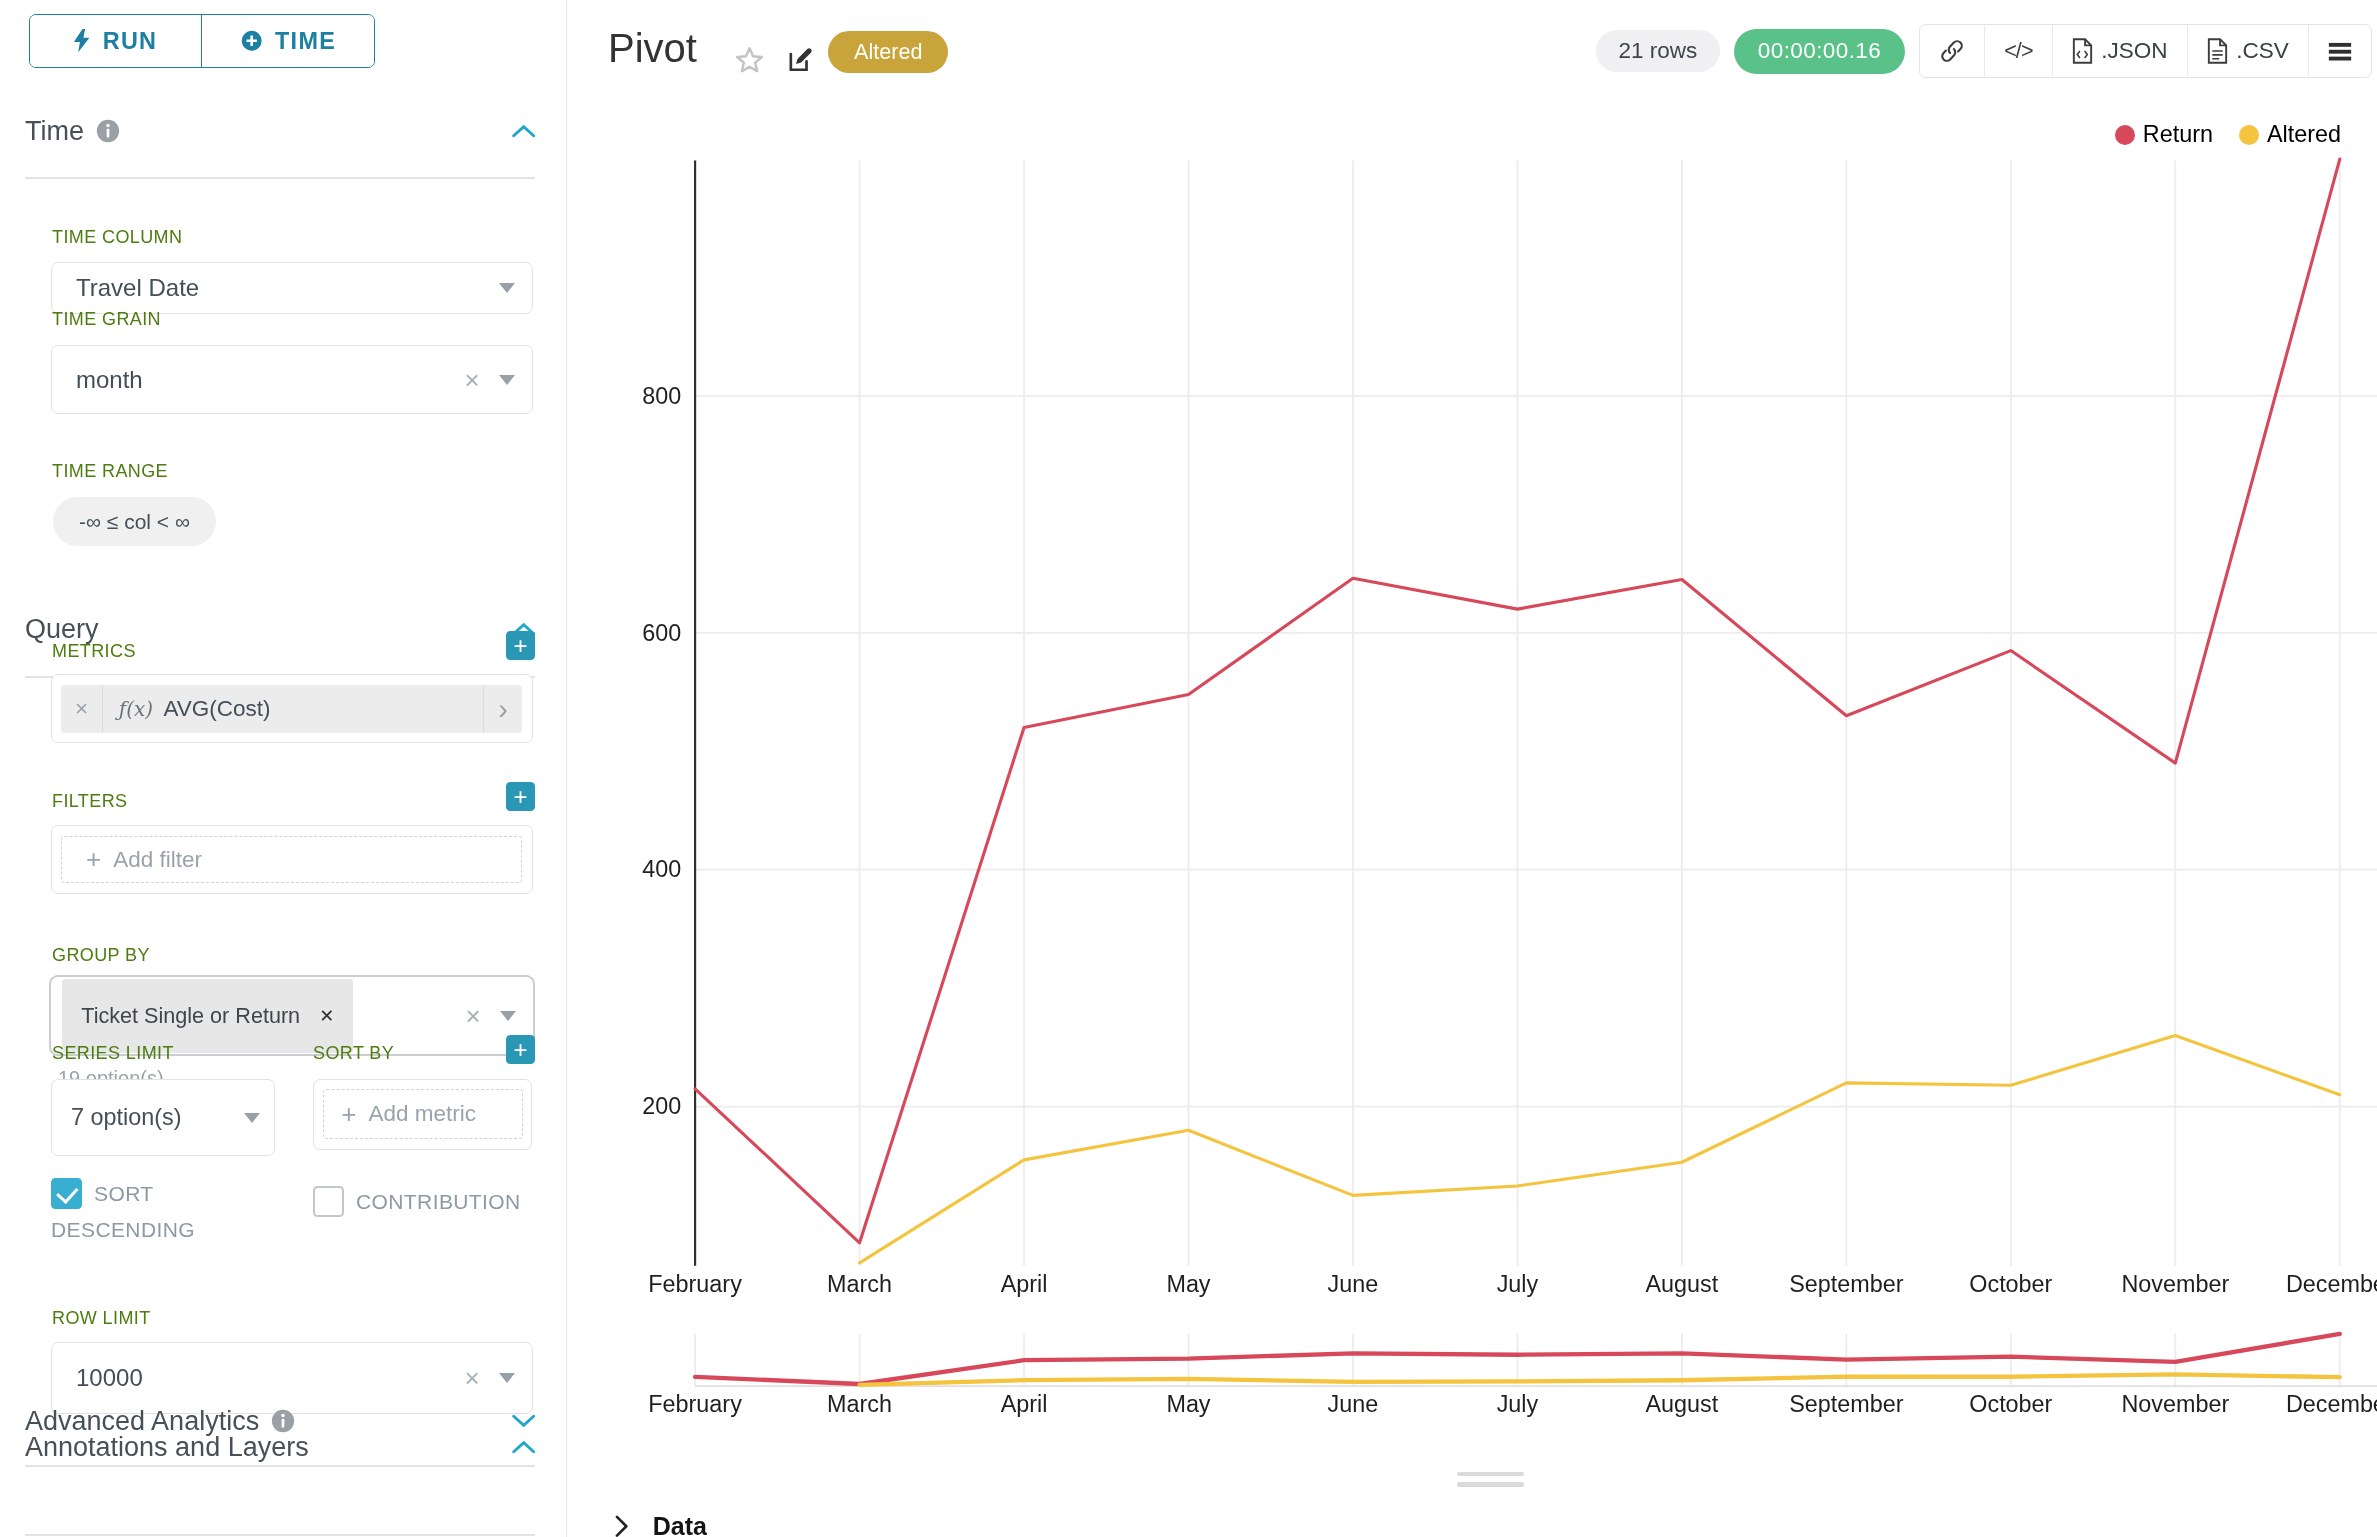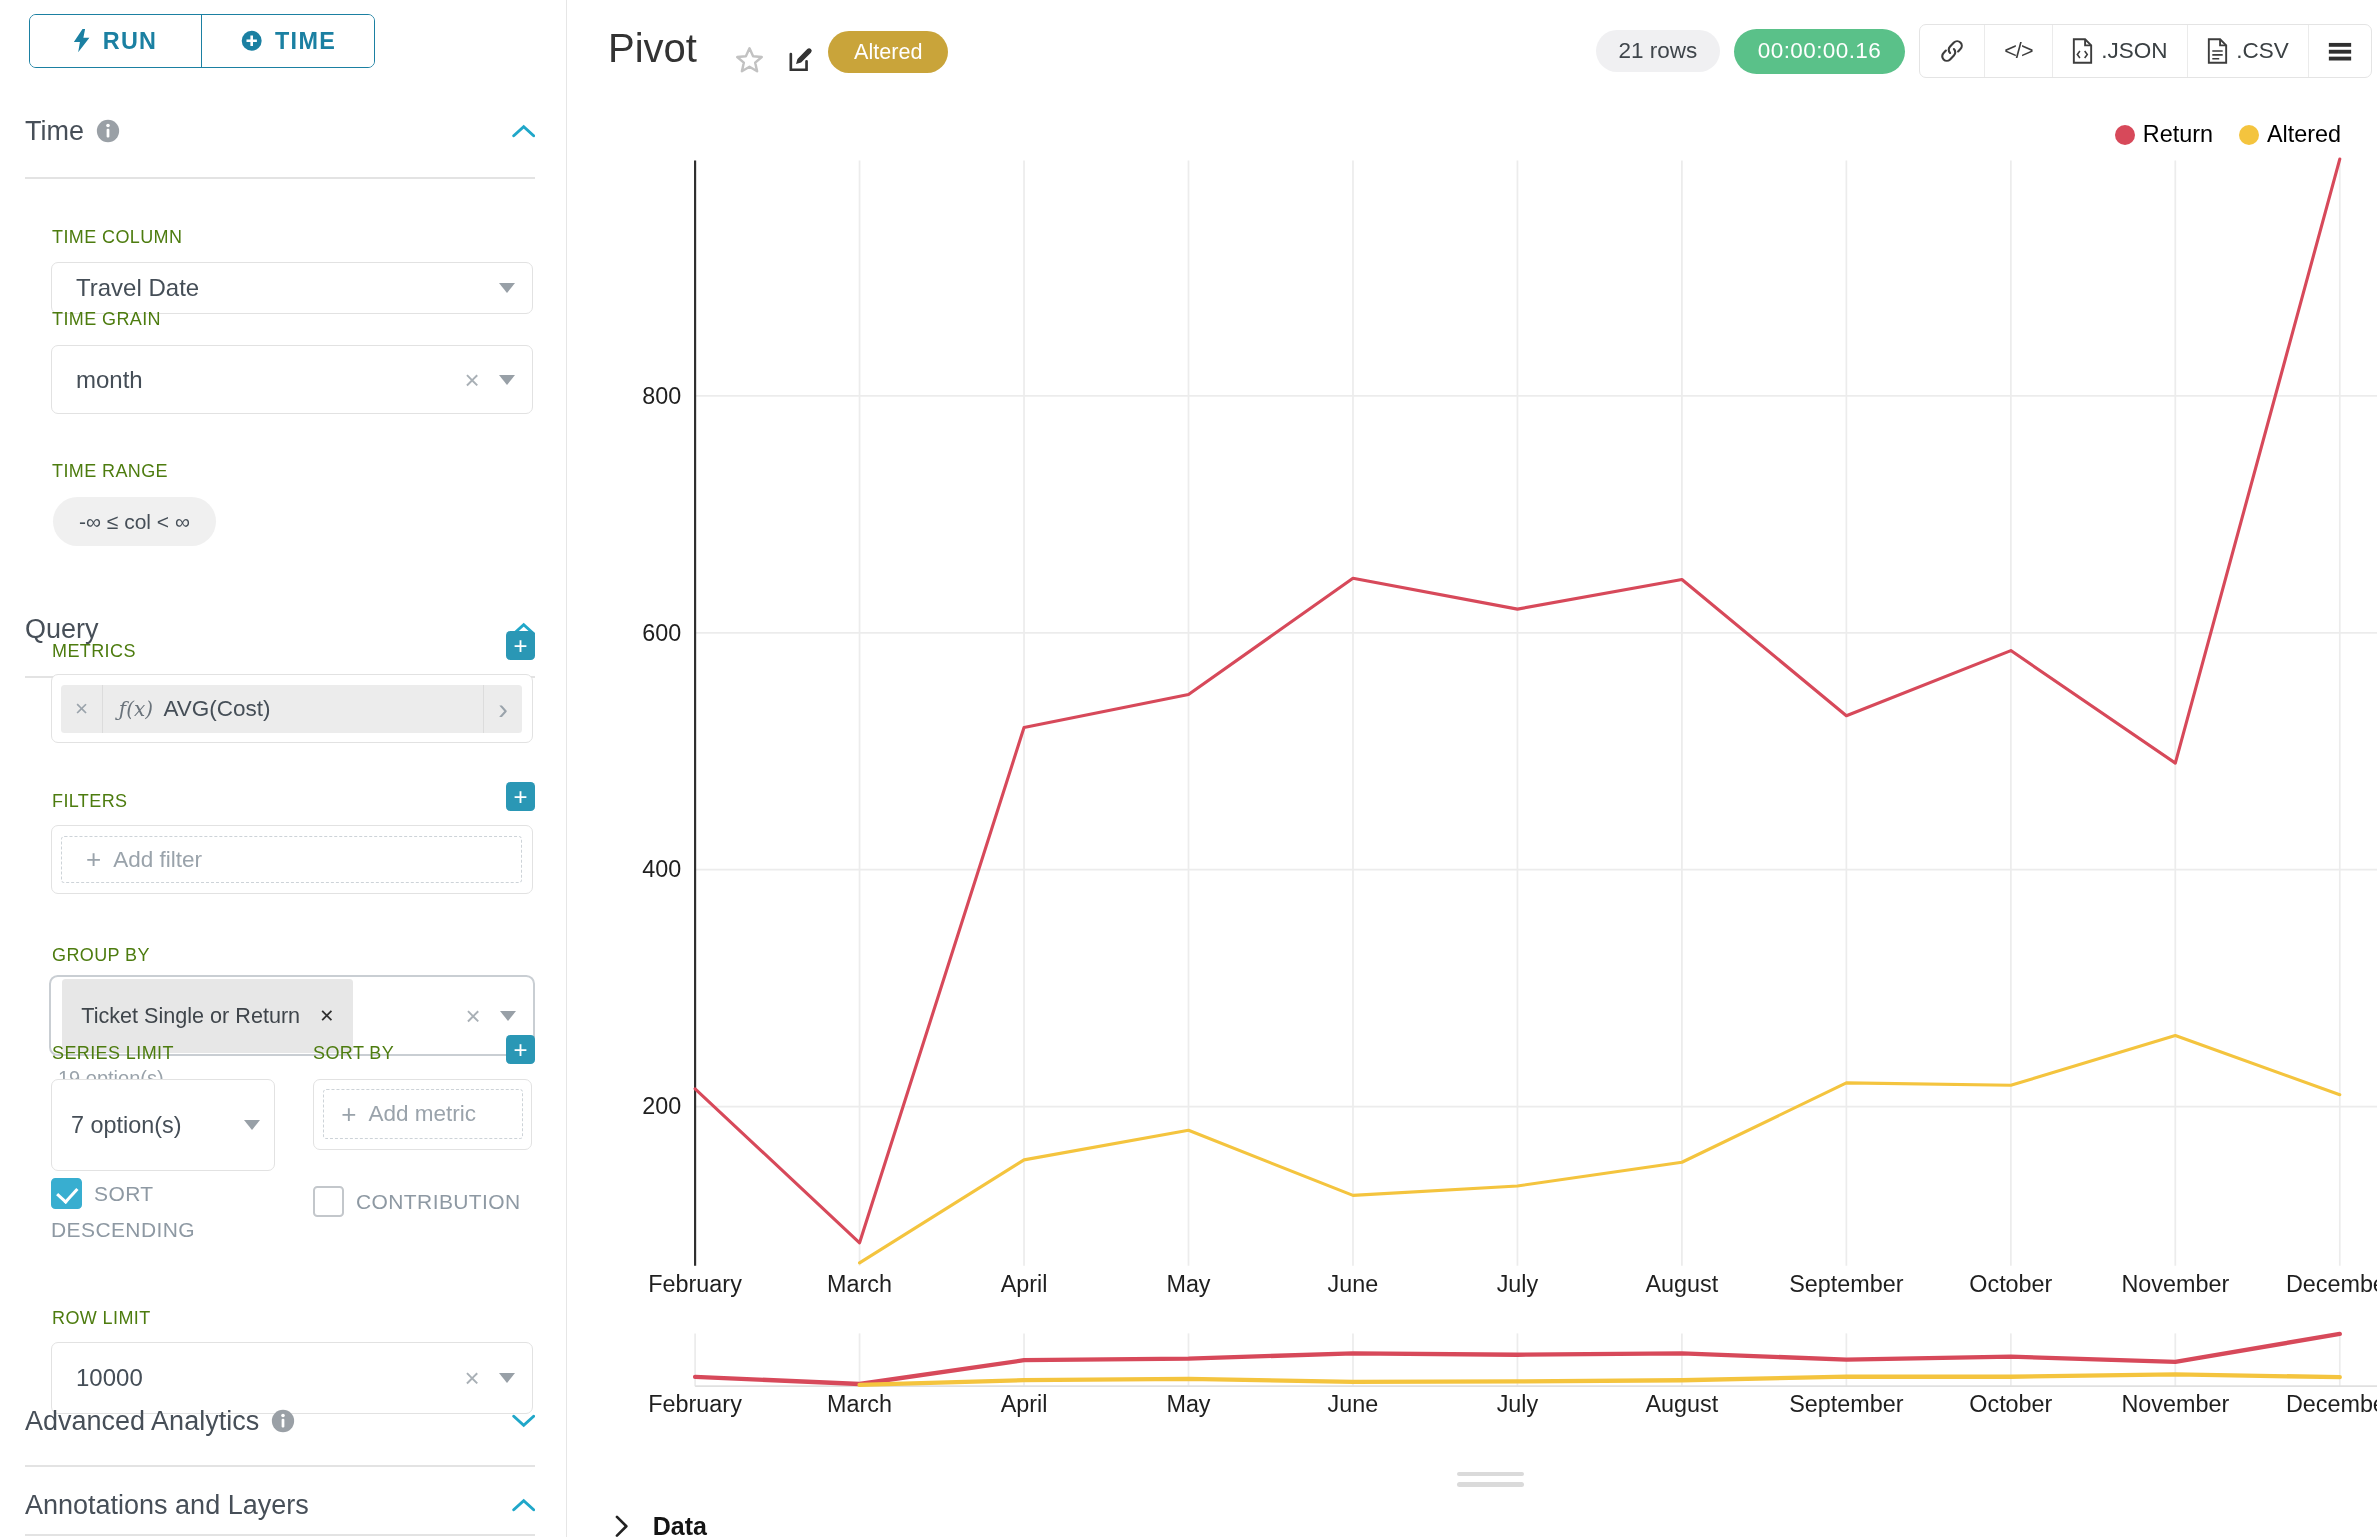--- a/index.html
+++ b/index.html
@@ -245,21 +245,21 @@
       </div>
       <span class="spacer"></span>
       <span class="clear-x">×</span>
       <span class="caret"></span>
     </div>
     <div class="hint" style="left:58px;top:1067px;">19 option(s)</div>
 
     <div class="f-label" style="left:52px;top:1043px;">SERIES LIMIT</div>
     <div class="f-label" style="left:313px;top:1043px;">SORT BY</div>
     <div class="plus-btn" style="left:506px;top:1035px;">+</div>
-    <div class="select" style="left:51px;top:1079px;width:224px;height:92px;">
+    <div class="select" style="left:51px;top:1079px;width:224px;height:77px;">
       <span class="val" style="margin-left:19px;font-size:23.4px;">7 option(s)</span>
       <span class="caret" style="margin-right:14px;"></span>
     </div>
     <div class="outer-box" style="left:313px;top:1079px;width:219px;height:71px;"></div>
     <div class="dashed-box" style="left:323px;top:1089px;width:200px;height:50px;">
       <span class="plus" style="margin-left:17.3px;">+</span>
       <span>Add metric</span>
     </div>
 
     <div class="cb-row" style="left:51px;top:1176px;width:184px;">
@@ -283,21 +283,21 @@
         <rect x="12.4" y="11.5" width="3.2" height="10" rx="1.2" fill="#fff"></rect>
         <circle cx="14" cy="7.6" r="2.1" fill="#fff"></circle>
       </svg>
       <span class="spacer"></span>
       <svg width="23.4" height="14" viewBox="0 0 27 16">
         <polyline points="2,2.5 13.5,13 25,2.5" fill="none" stroke="#20a7c9" stroke-width="3.4" stroke-linecap="round"></polyline>
       </svg>
     </div>
     <div class="underline" style="top:1465px;"></div>
 
-    <div class="sec-head" style="top:1487px;gap:40px;">
+    <div class="sec-head" style="top:1429px;gap:40px;">
       <span class="t">Annotations and Layers</span>
       <span class="spacer"></span>
       <svg width="23.4" height="14" viewBox="0 0 27 16">
         <polyline points="2,13.5 13.5,3 25,13.5" fill="none" stroke="#20a7c9" stroke-width="3.4" stroke-linecap="round"></polyline>
       </svg>
     </div>
     <div class="underline" style="top:1534px;"></div>
   </div>
 
   <div id="page-title">Pivot</div>

